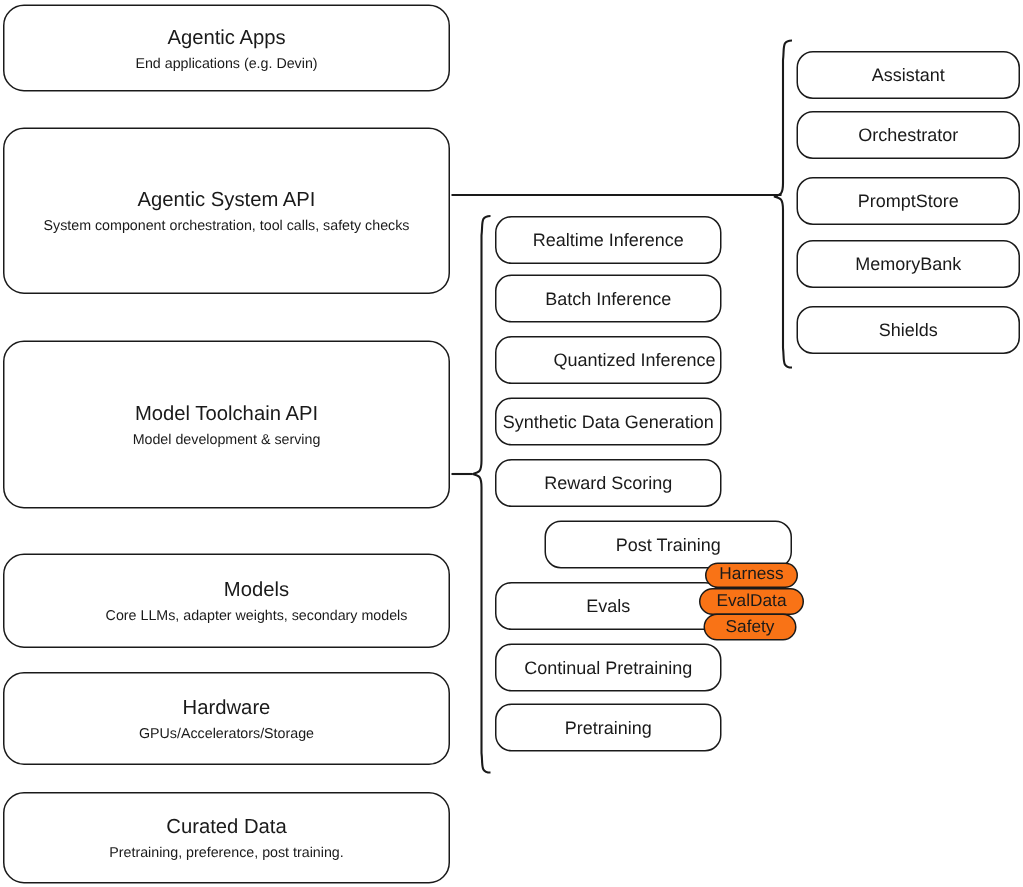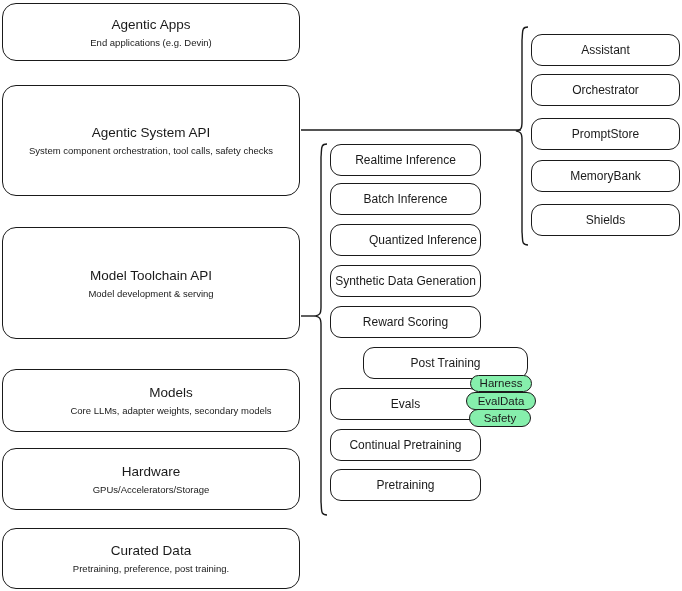--- a/index.html
+++ b/index.html
@@ -61,21 +61,21 @@
     line-height: 15px;
     color: #1a1a1a;
   }
 
   
   .pill {
     position: absolute;
     box-sizing: border-box;
     border: 1.4px solid #1a1a1a;
     border-radius: 999px;
-    background: #86efac;
+    background: #f97316;
     display: flex;
     align-items: center;
     justify-content: center;
     font-size: 11.5px;
     line-height: 13px;
     color: #1a1a1a;
     z-index: 6;
   }
 
   

